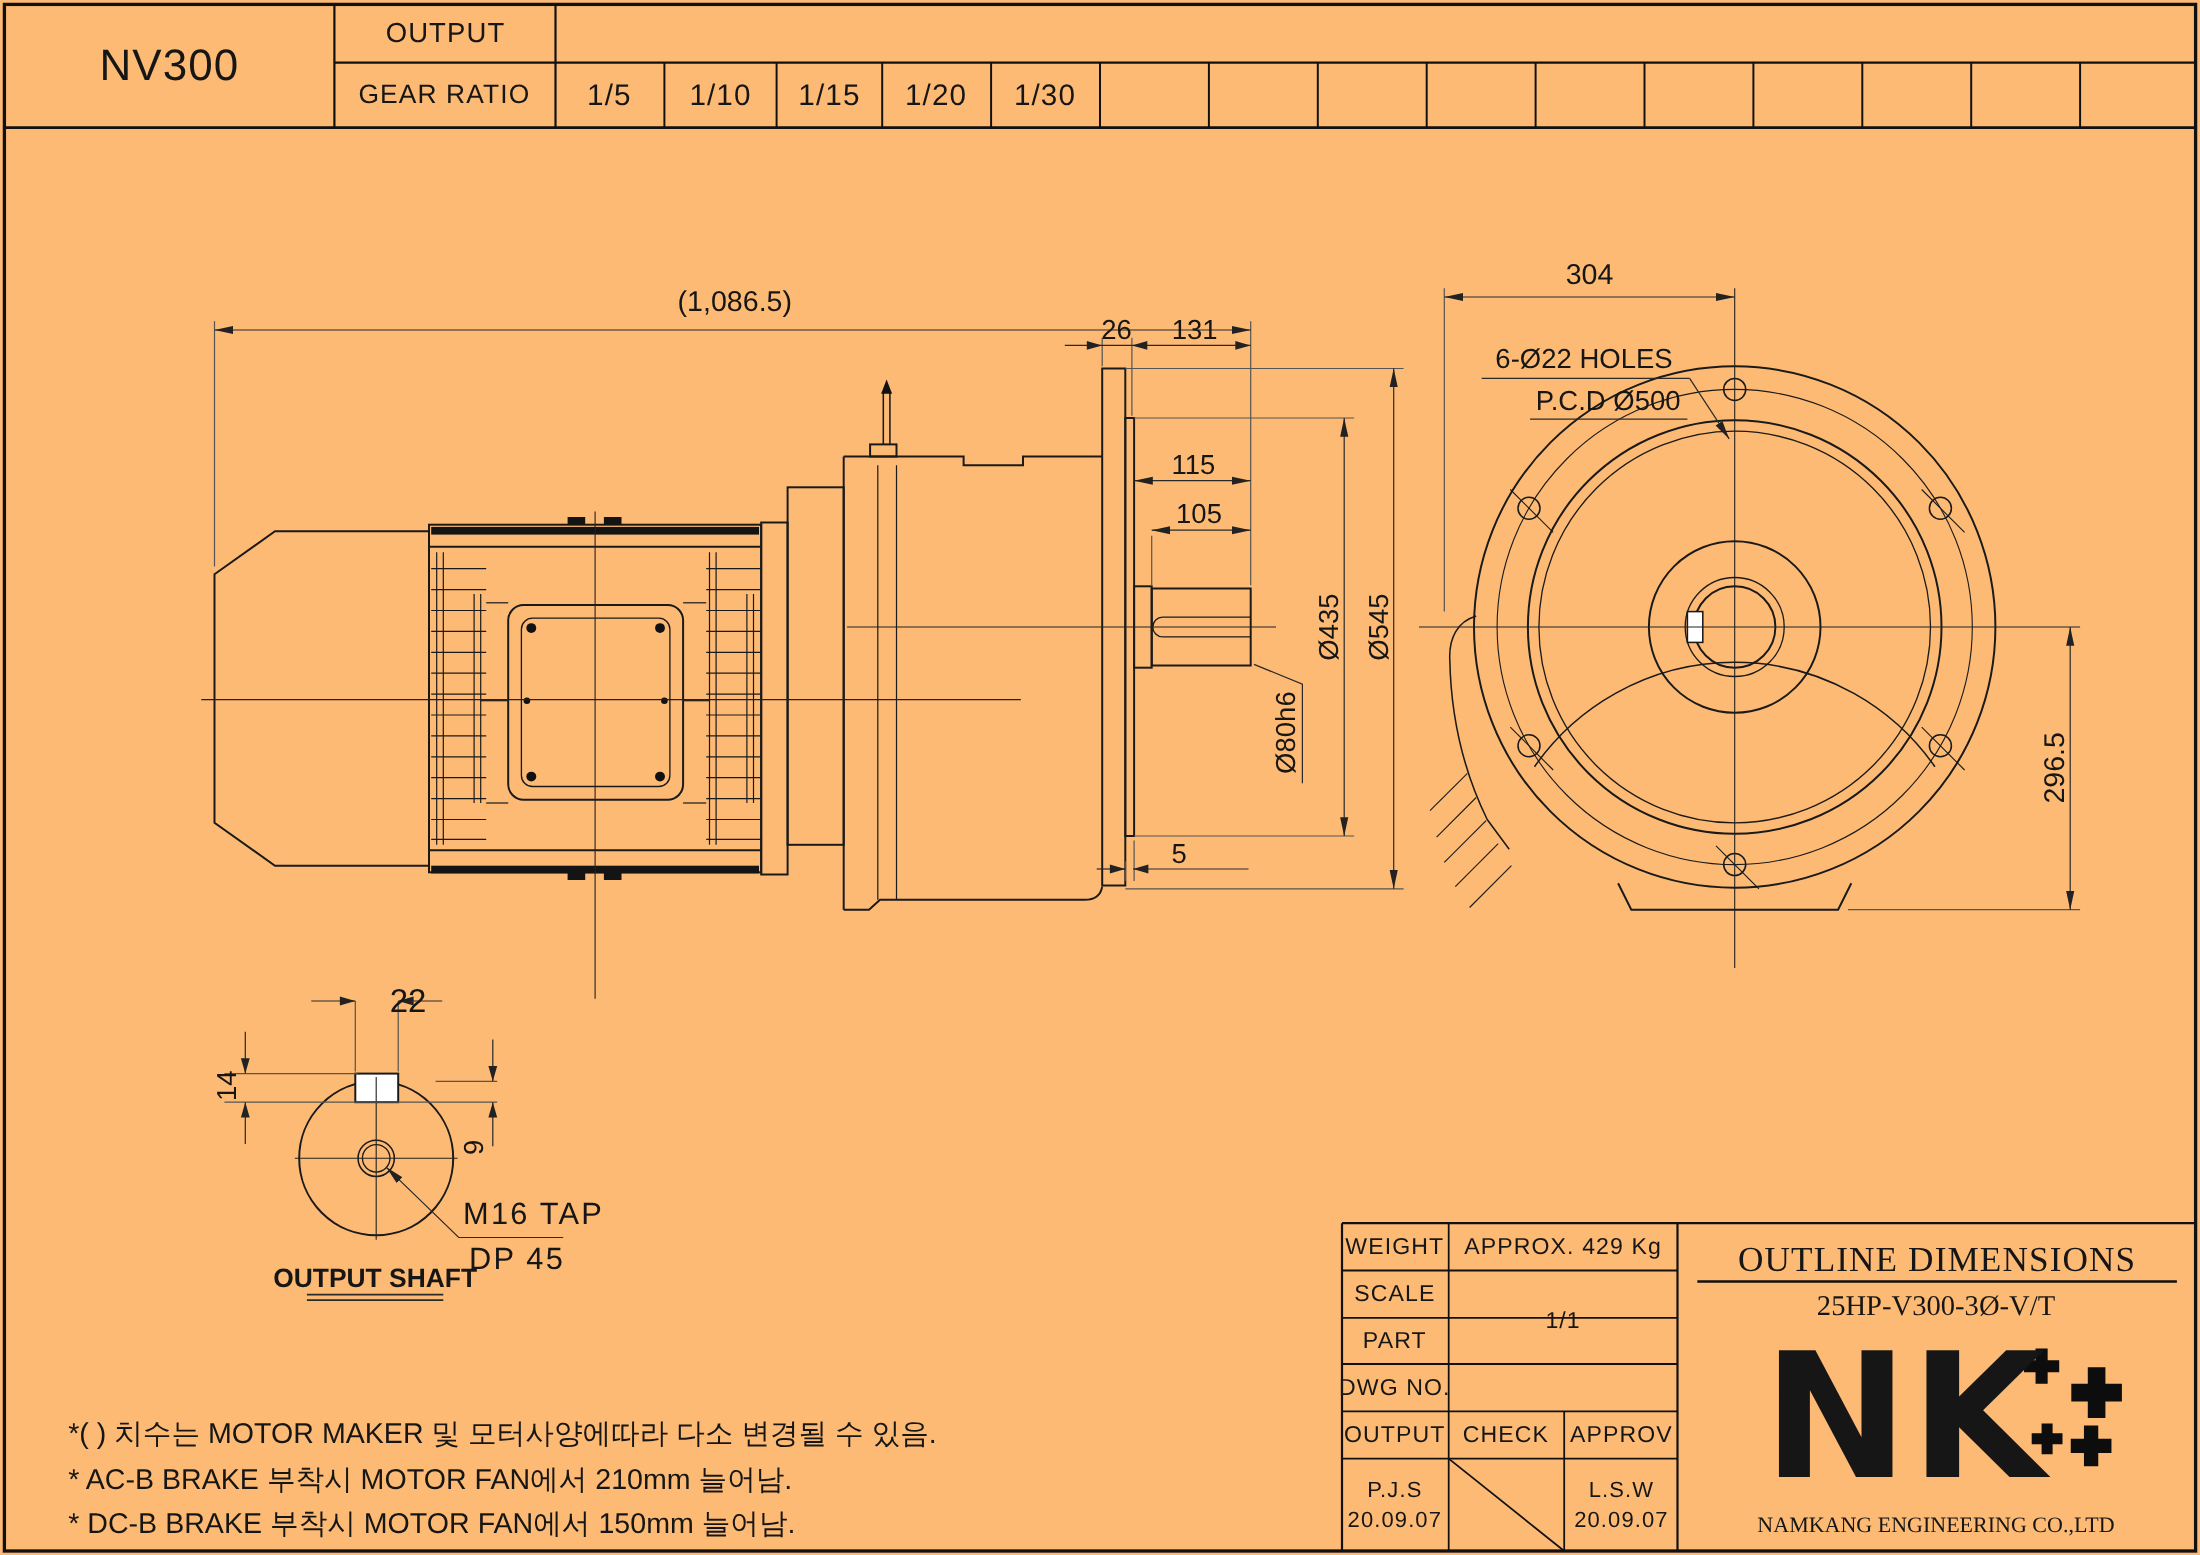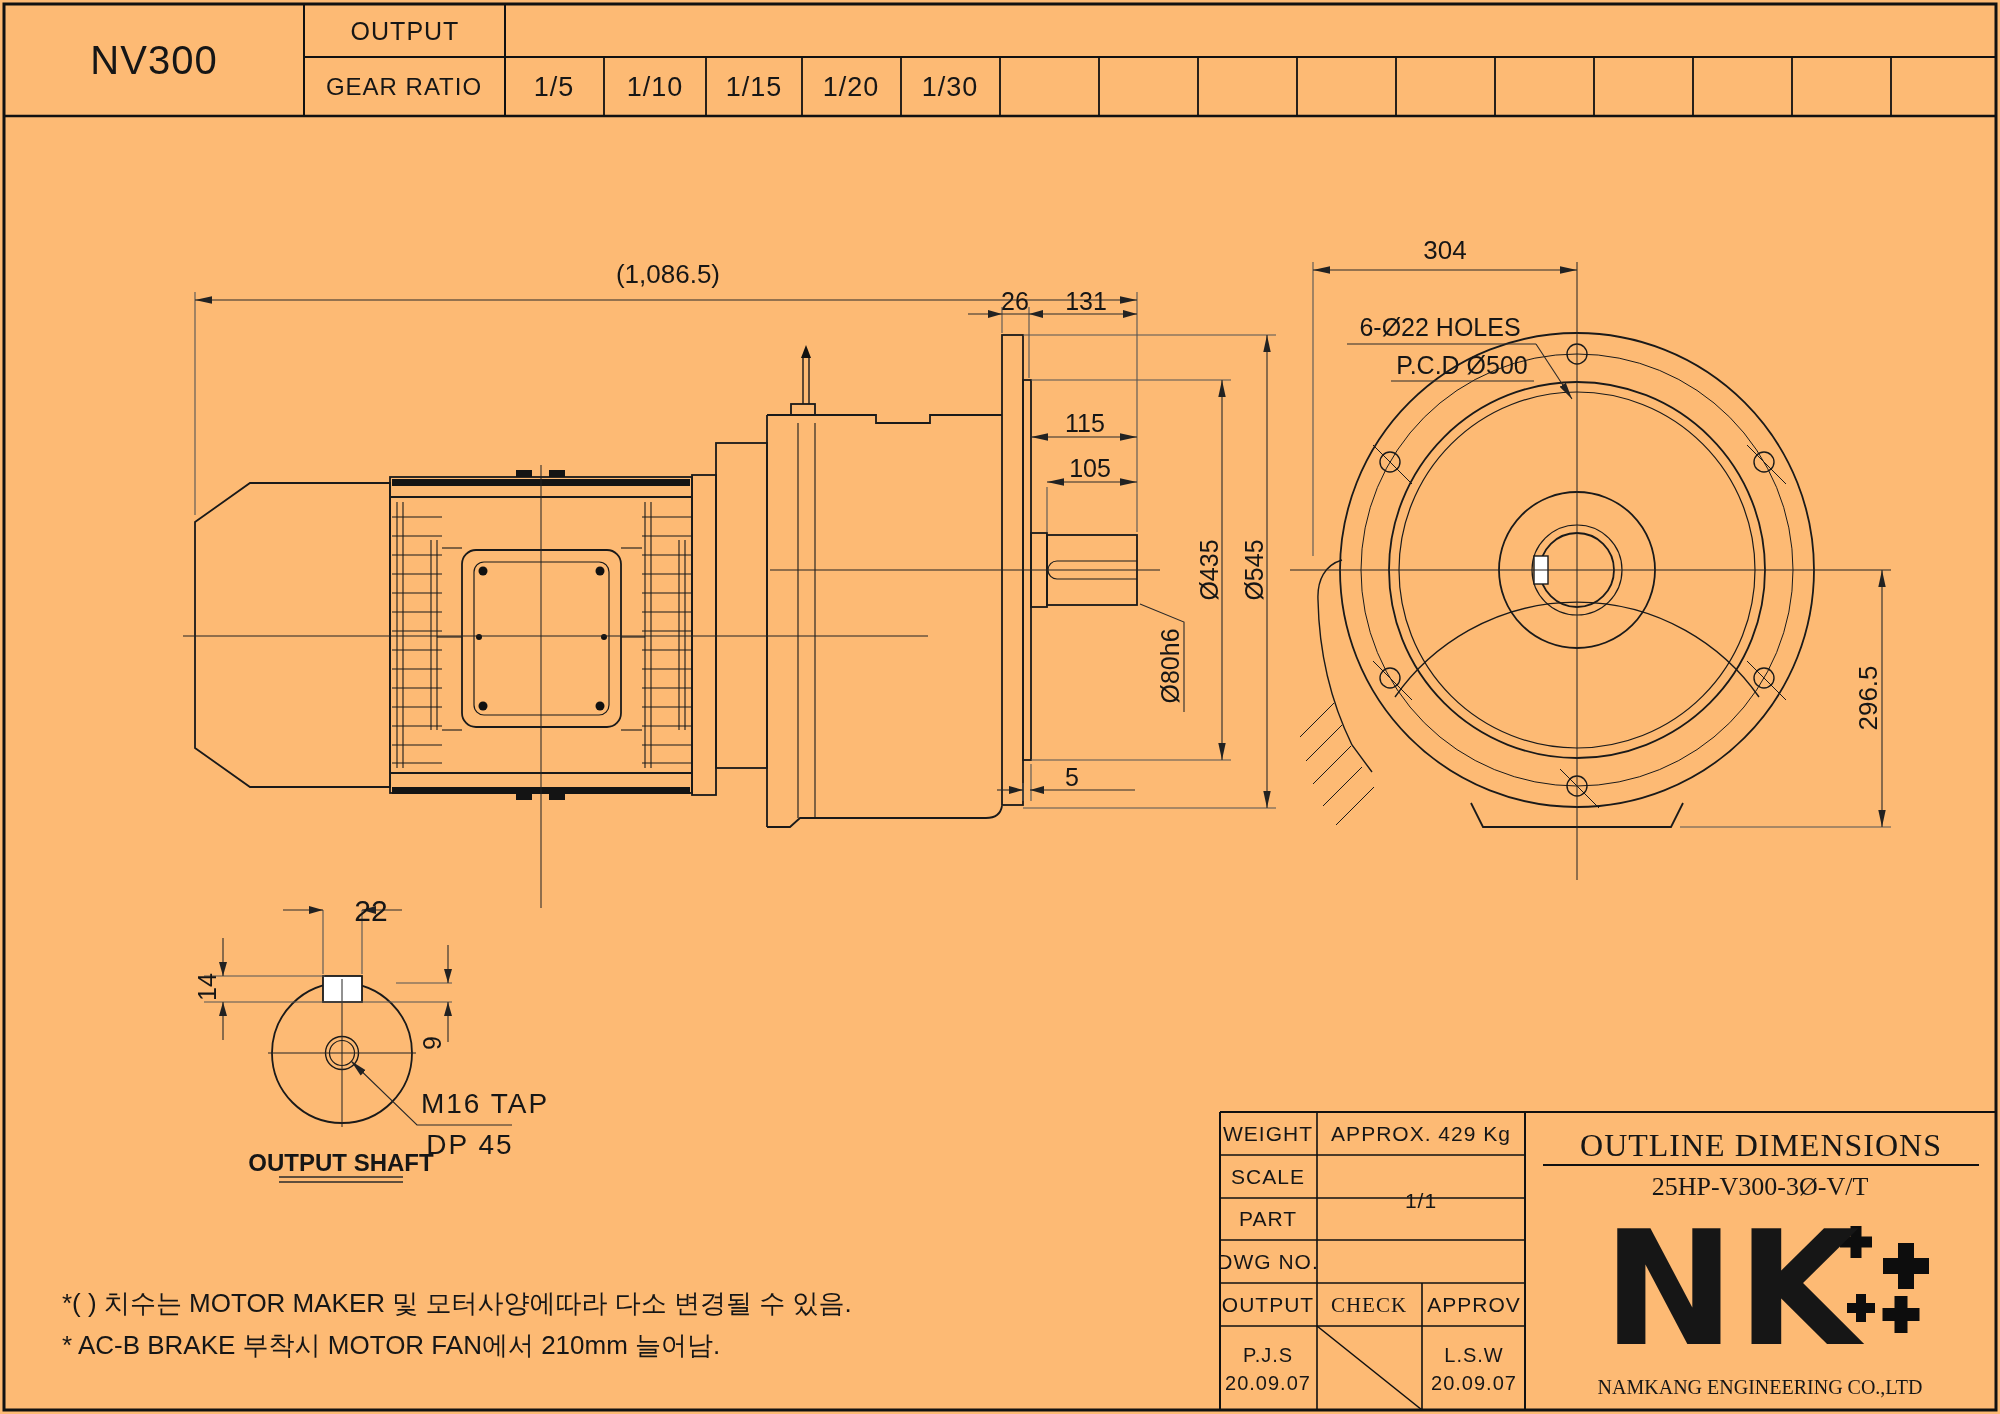--- a/index.html
+++ b/index.html
@@ -333,29 +333,30 @@
 <div class="txt rot" style="left:1868px;top:698px;font-size:26px;">296.5</div>
 <div class="txt ctr" style="left:343px;top:911px;font-size:30px;margin-left:28px;">22</div>
 <div class="txt rot" style="left:207px;top:987px;font-size:25px;">14</div>
 <div class="txt rot" style="left:432px;top:1043px;font-size:25px;">9</div>
 <div class="txt ctr" style="left:485px;top:1104px;font-size:28px;letter-spacing:2px;">M16 TAP</div>
 <div class="txt ctr" style="left:470px;top:1145px;font-size:28px;letter-spacing:2px;">DP 45</div>
 <div class="txt ctr" style="left:341px;top:1163px;font-size:24px;font-weight:600;">OUTPUT SHAFT</div>
 
 <div class="txt nleft" style="left:62px;top:1303px;font-size:26px;font-weight:500;">*( ) 치수는 MOTOR MAKER 및 모터사양에따라 다소 변경될 수 있음.</div>
 <div class="txt nleft" style="left:62px;top:1345px;font-size:26px;font-weight:500;">* AC-B BRAKE 부착시 MOTOR FAN에서 210mm 늘어남.</div>
+<div class="txt nleft" style="left:62px;top:1385px;font-size:26px;font-weight:500;">* DC-B BRAKE 부착시 MOTOR FAN에서 150mm 늘어남.</div>
 
 <div class="txt ctr cad" style="left:1268px;top:1134px;font-size:21px;">WEIGHT</div>
 <div class="txt ctr cad" style="left:1421px;top:1134px;font-size:21px;">APPROX. 429 Kg</div>
 <div class="txt ctr cad" style="left:1268px;top:1177px;font-size:21px;">SCALE</div>
 <div class="txt ctr cad" style="left:1421px;top:1177px;font-size:21px;margin-top:24px;">1/1</div>
 <div class="txt ctr cad" style="left:1268px;top:1219px;font-size:21px;">PART</div>
 <div class="txt ctr cad" style="left:1268px;top:1262px;font-size:21px;">DWG NO.</div>
 <div class="txt ctr cad" style="left:1268px;top:1305px;font-size:21px;">OUTPUT</div>
-<div class="txt ctr cad" style="left:1369px;top:1305px;font-size:21px;font-family:Liberation Serif, serif;">CHECK</div>
+<div class="txt ctr cad" style="left:1369px;top:1305px;font-size:21px;">CHECK</div>
 <div class="txt ctr cad" style="left:1474px;top:1305px;font-size:21px;">APPROV</div>
 <div class="txt ctr cad" style="left:1268px;top:1355px;font-size:20px;">P.J.S</div>
 <div class="txt ctr cad" style="left:1268px;top:1383px;font-size:20px;">20.09.07</div>
 <div class="txt ctr cad" style="left:1474px;top:1355px;font-size:20px;">L.S.W</div>
 <div class="txt ctr cad" style="left:1474px;top:1383px;font-size:20px;">20.09.07</div>
 <div class="txt ctr serif" style="left:1761px;top:1145px;font-size:32px;letter-spacing:1px;">OUTLINE DIMENSIONS</div>
 <div class="txt ctr serif" style="left:1760px;top:1187px;font-size:26px;">25HP-V300-3Ø-V/T</div>
 <div class="txt ctr nk" style="left:1732px;top:1289px;font-size:158px;">NK</div>
 <div class="txt ctr serif" style="left:1760px;top:1387px;font-size:20px;font-weight:400;">NAMKANG ENGINEERING CO.,LTD</div>
 

